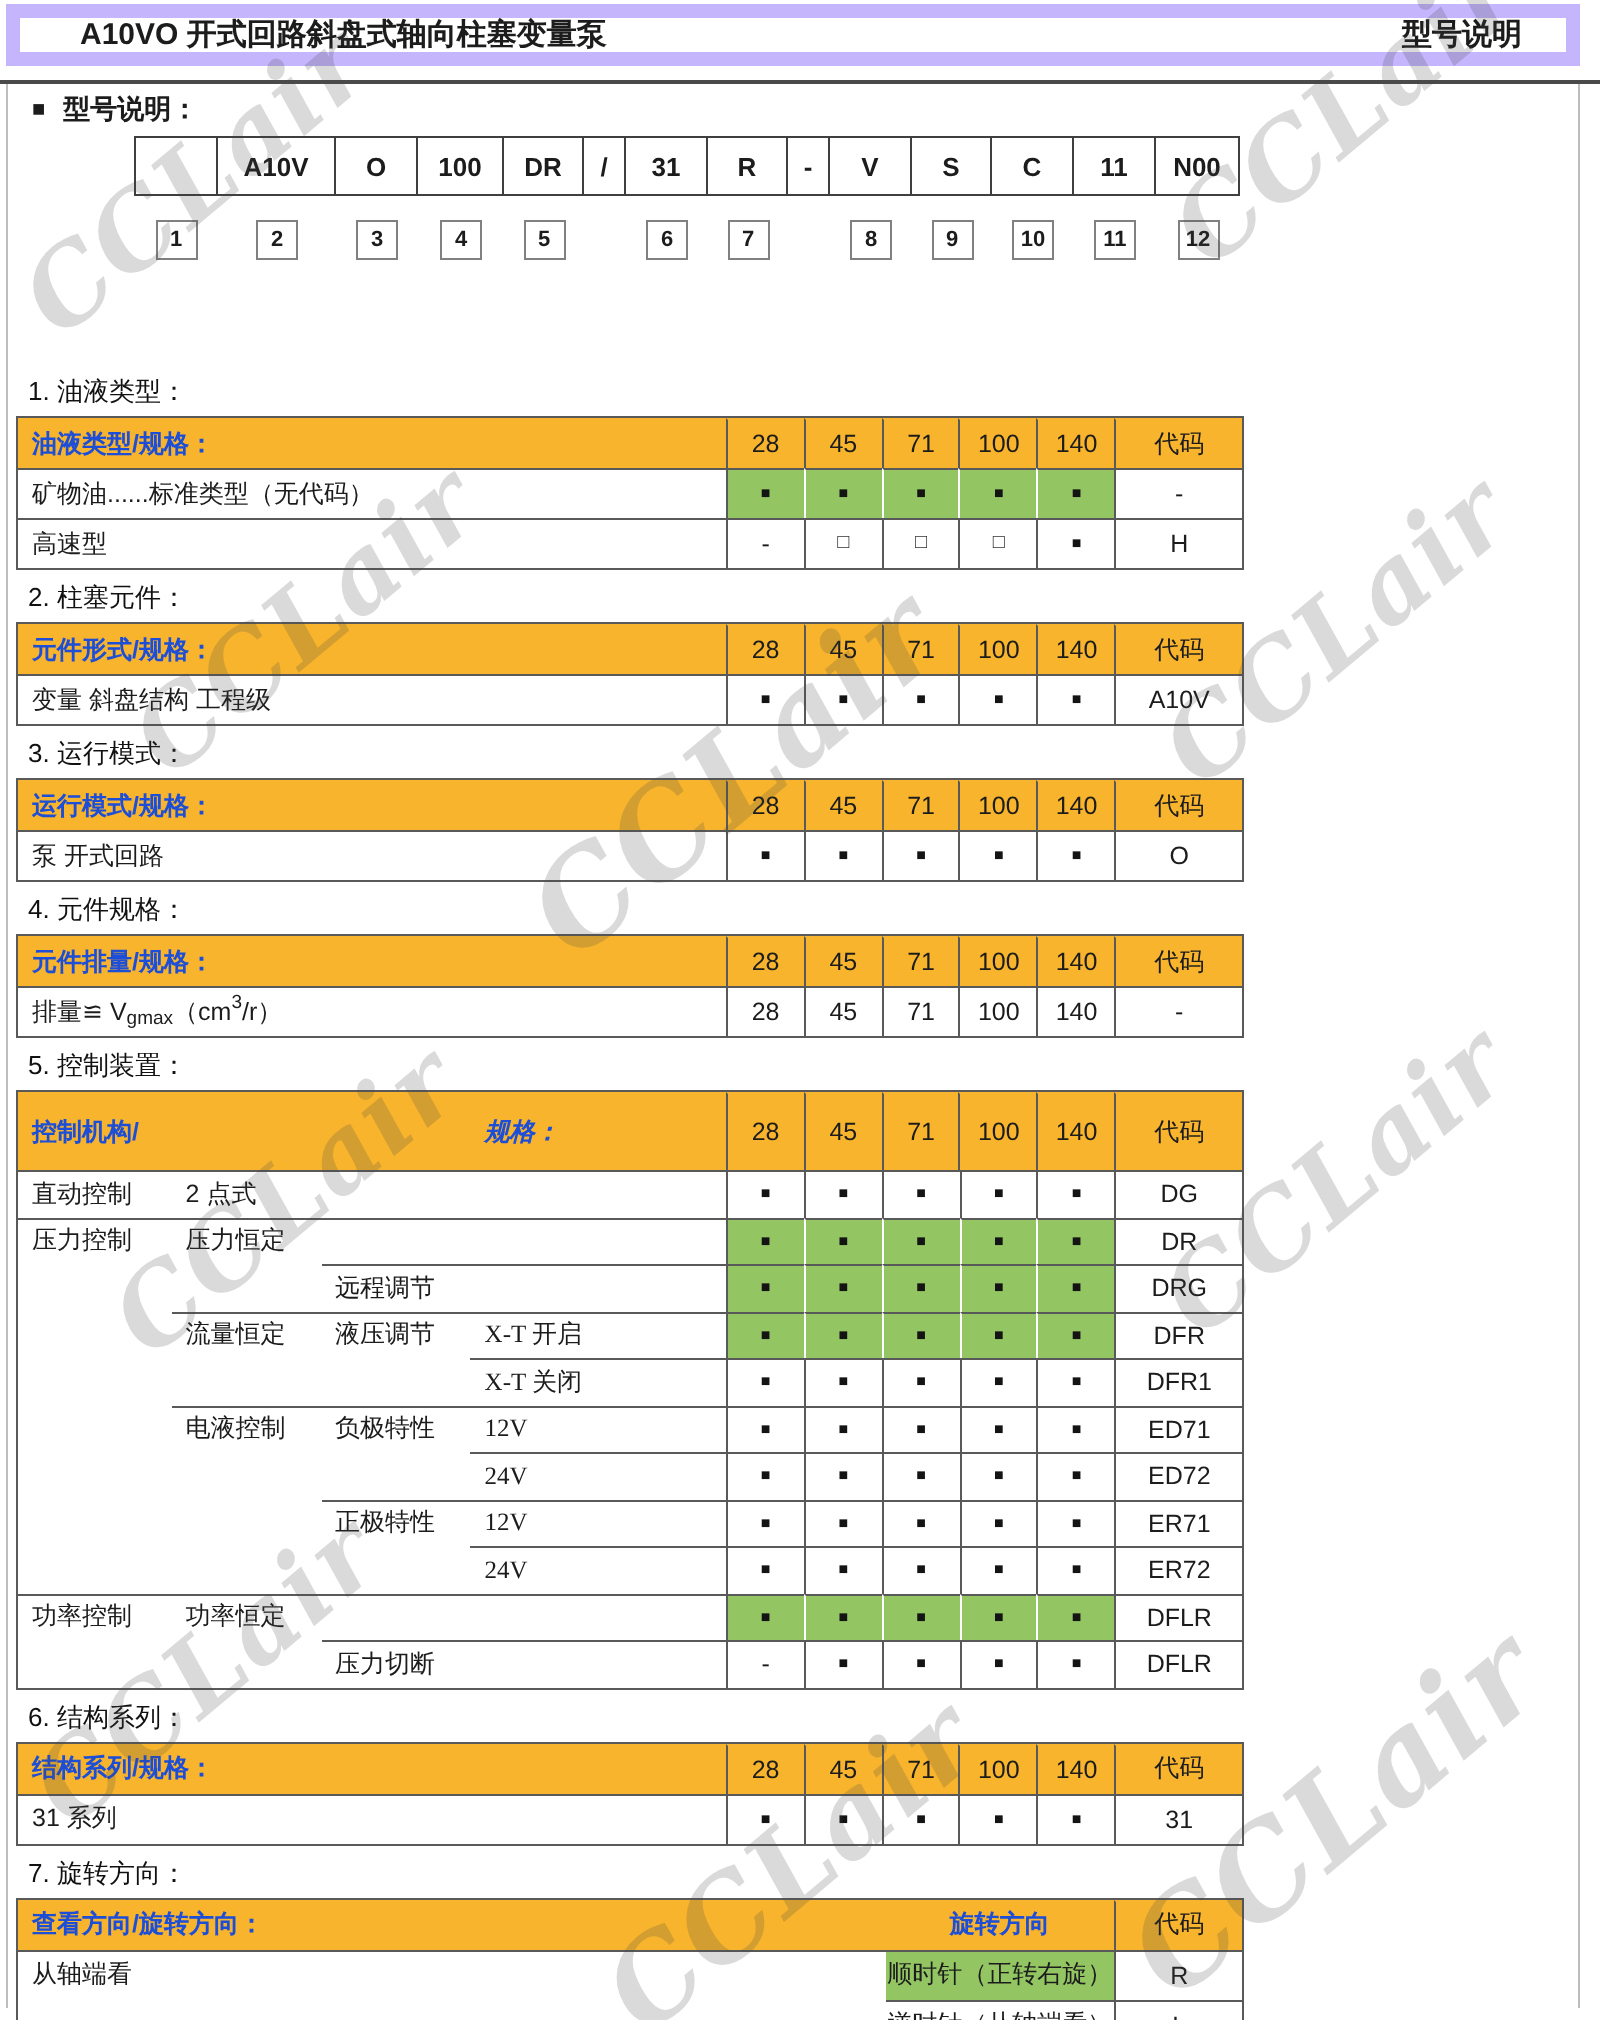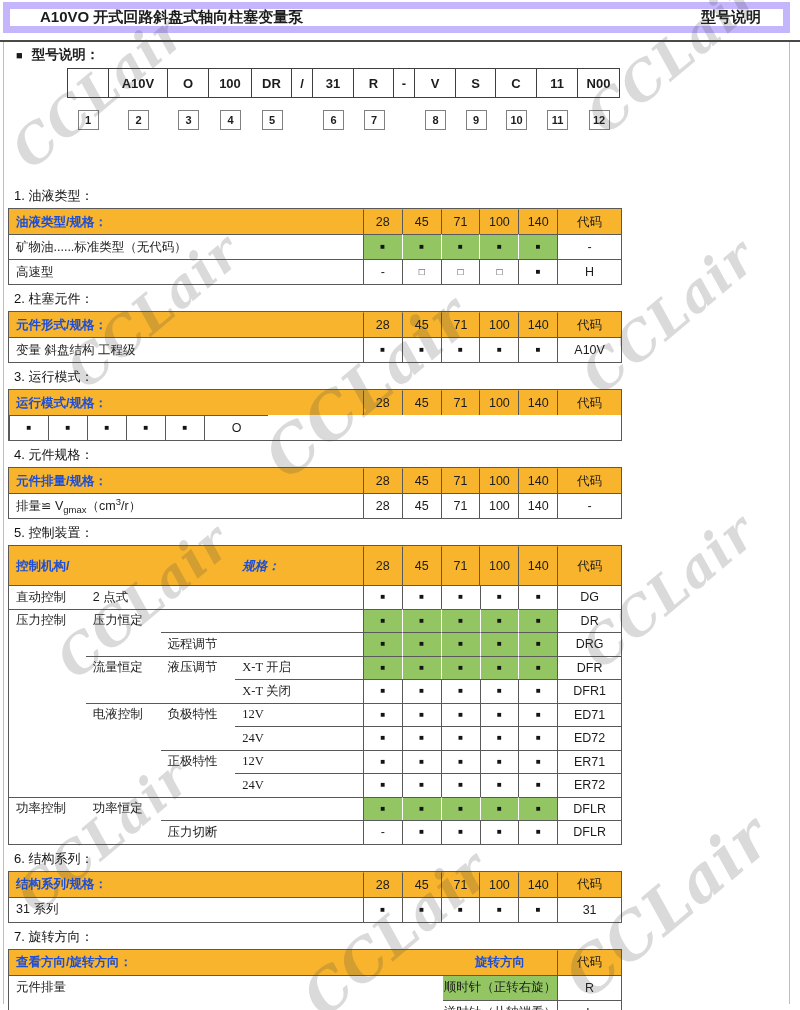--- a/index.html
+++ b/index.html
@@ -217,20 +217,21 @@
         <div class="trow hdr">
           <div class="cell lc c-label hl">运行模式/规格：</div>
           <div class="cell spec">28</div>
           <div class="cell spec">45</div>
           <div class="cell spec">71</div>
           <div class="cell spec">100</div>
           <div class="cell spec">140</div>
           <div class="cell codec">代码</div>
         </div>
         <div class="trow">
+          <div class="cell lc c-label bt">泵 开式回路</div>
           <div class="cell spec bt">
             <span class="sq">■</span>
           </div>
           <div class="cell spec bt">
             <span class="sq">■</span>
           </div>
           <div class="cell spec bt">
             <span class="sq">■</span>
           </div>
           <div class="cell spec bt">
@@ -566,21 +567,21 @@
         </div>
       </div>
       <div class="sec-heading">7. 旋转方向：</div>
       <div class="tbl">
         <div class="trow hdr">
           <div class="cell lc r-label hl">查看方向/旋转方向：</div>
           <div class="cell r-dir hl">旋转方向</div>
           <div class="cell codec">代码</div>
         </div>
         <div class="trow">
-          <div class="cell lc r-label bt">元件排量</div>
+          <div class="cell lc r-label bt">从轴端看</div>
           <div class="cell r-dir bt dirgreen">顺时针（正转右旋）</div>
           <div class="cell codec bt">R</div>
         </div>
         <div class="trow">
           <div class="cell lc r-label"></div>
           <div class="cell r-dir bt">逆时针（从轴端看）</div>
           <div class="cell codec bt">L</div>
         </div>
       </div>
     </div>

